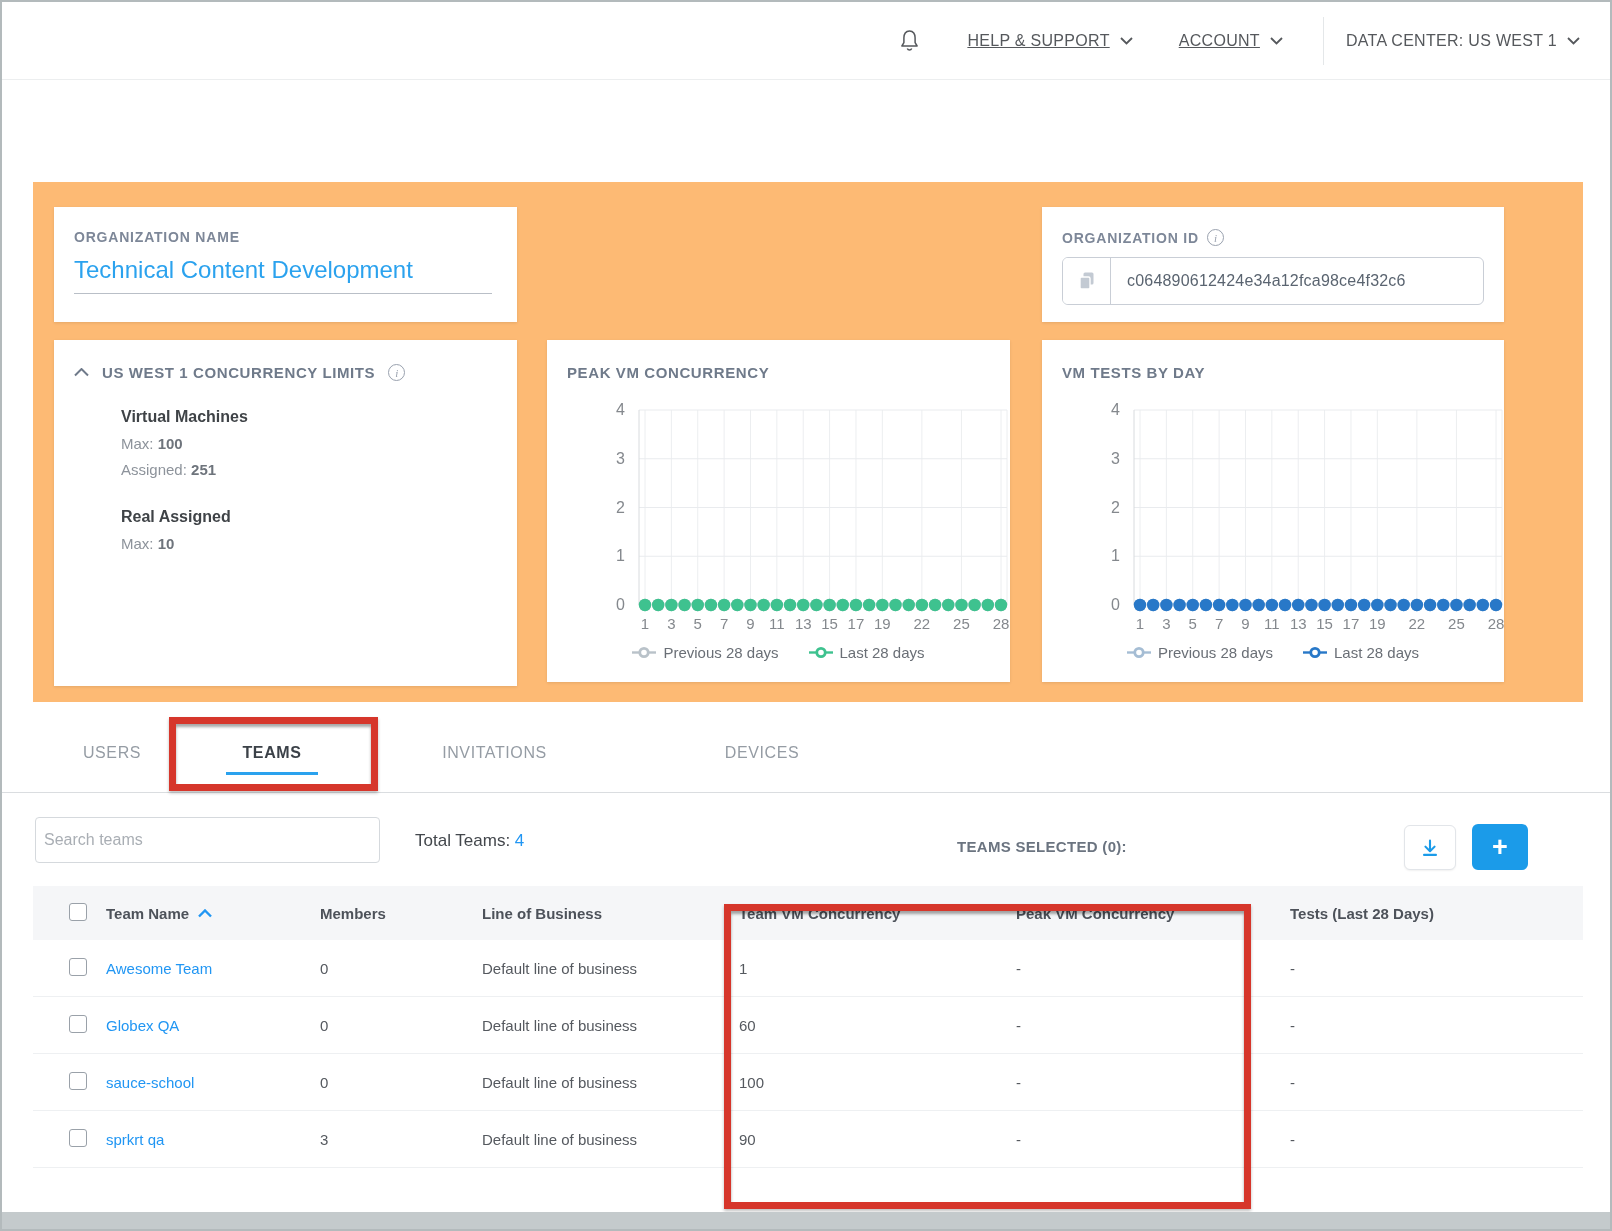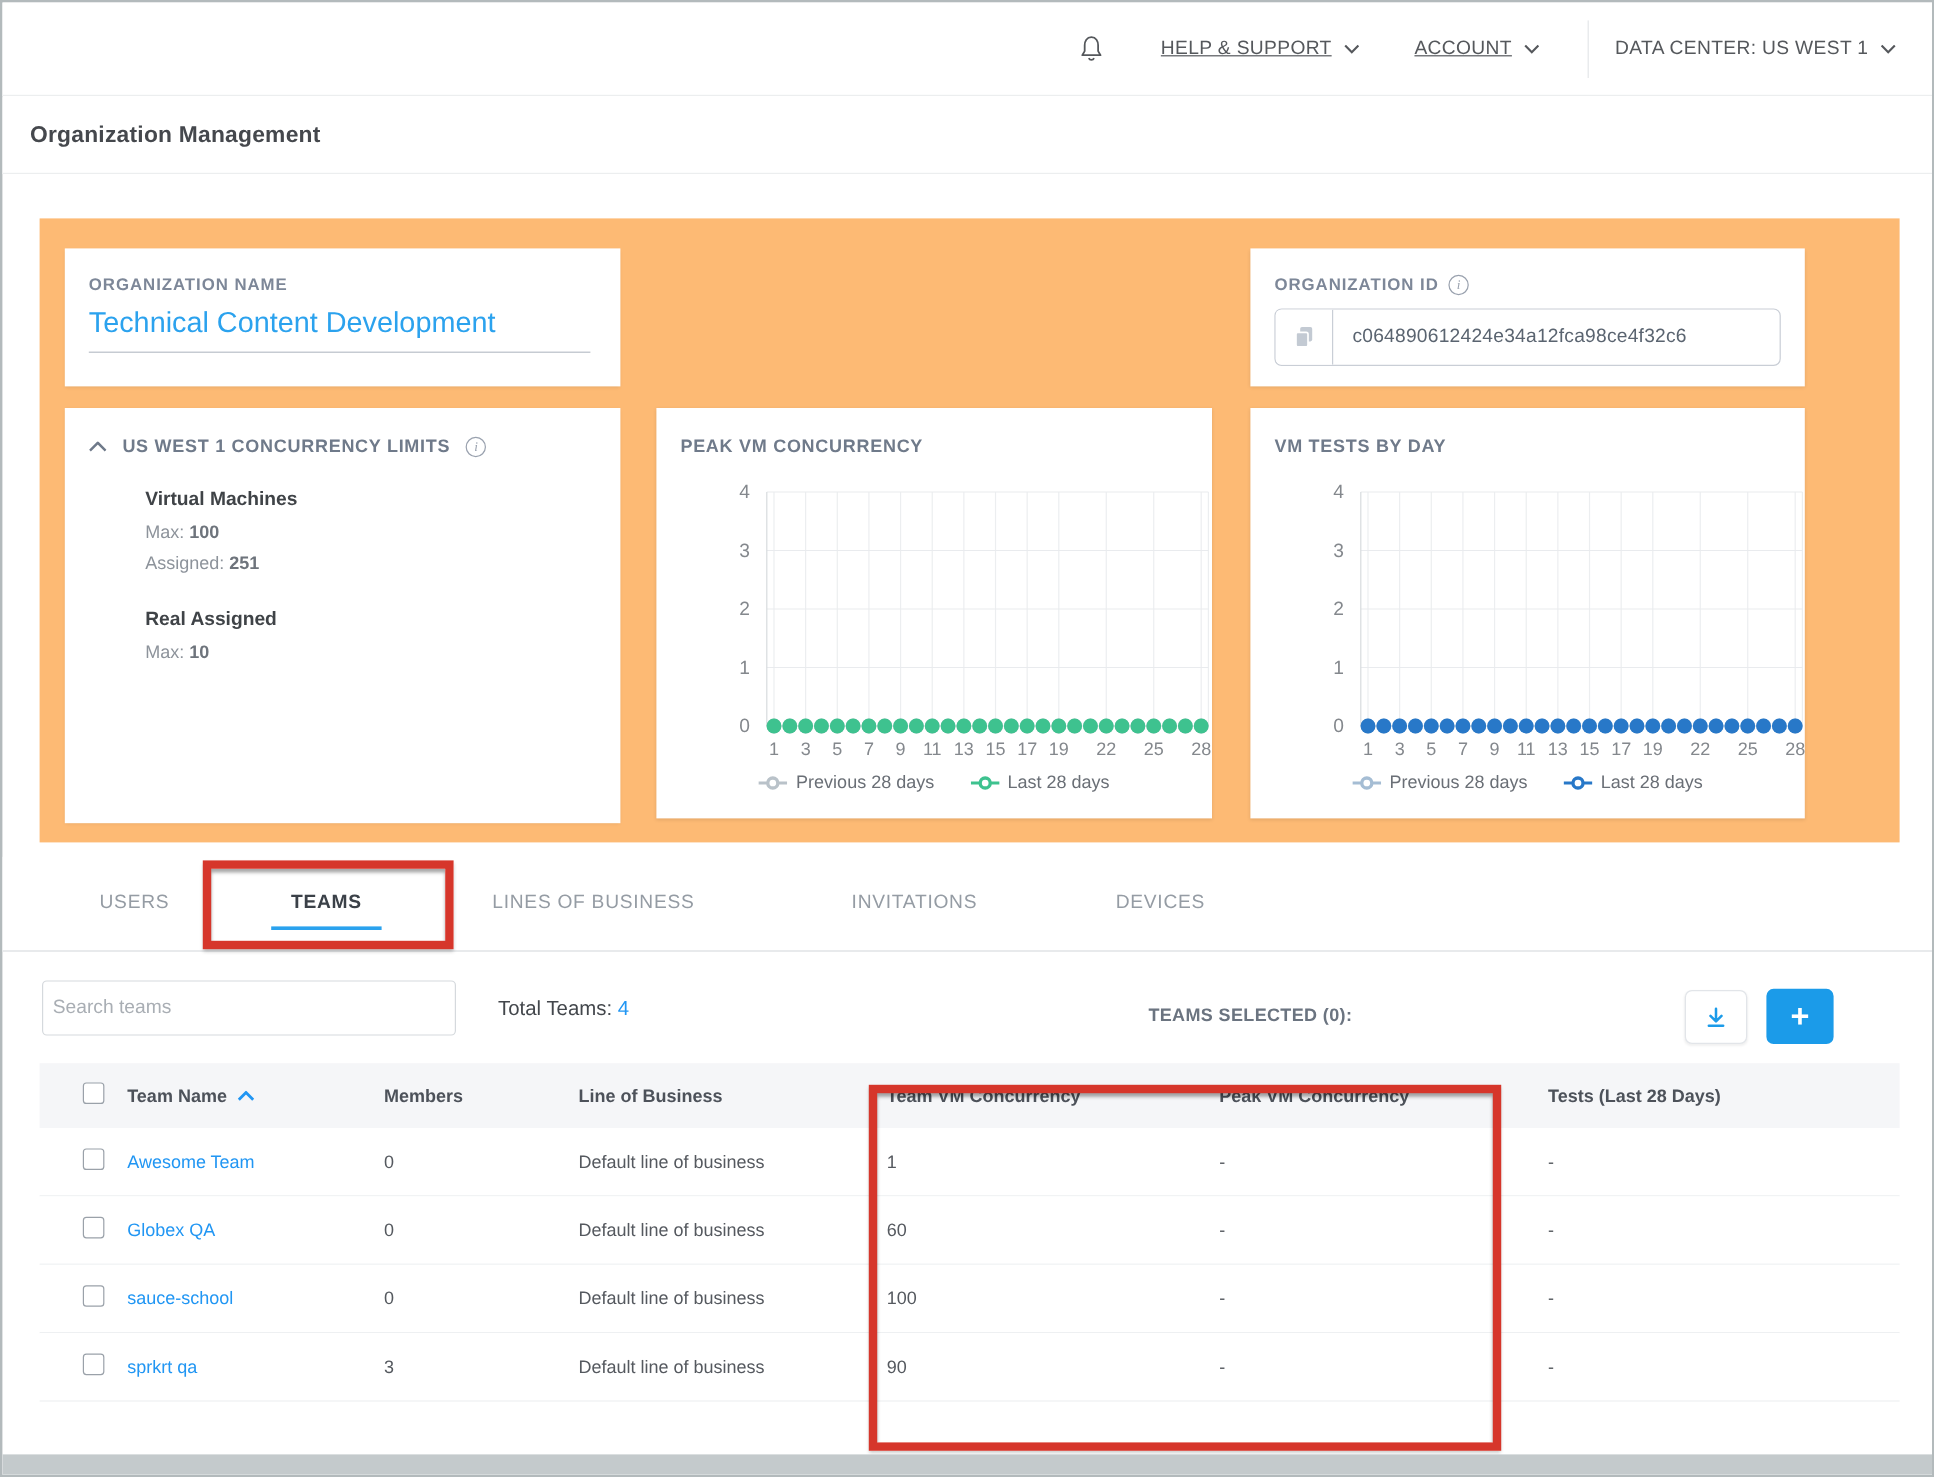--- a/index.html
+++ b/index.html
@@ -34,21 +34,21 @@
   .org-name-value { margin-top:11px; font-size:24px; color:#2ba2ee; padding-bottom:9px;
                     border-bottom:1px solid #b9bfc7; width:418px; cursor:text; }
 
   #card-org-settings { left:514px; top:25px; width:463px; height:115px; padding:22px 20px 0 20px; }
   .view-settings-btn { margin-top:13px; display:inline-block; background:#189de9; color:#fff;
                        font-size:15px; font-weight:bold; letter-spacing:.6px; border:none;
                        border-radius:4px; padding:12px 20px; cursor:pointer;
                        font-family:"Liberation Sans",sans-serif; }
 
   #card-org-id { left:1009px; top:25px; width:462px; height:115px; padding:22px 20px 0 20px; }
-  .label-row { display:flex; align-items:flex-start; gap:8px; }
+  .label-row { display:flex; align-items:center; gap:8px; }
   .info-icon { width:17px; height:17px; border:1.4px solid #99a1ae; border-radius:50%;
                color:#99a1ae; font-size:11px; font-family:"Liberation Serif",serif;
                font-style:italic; display:inline-flex; align-items:center; justify-content:center; }
   .id-group { margin-top:11px; display:flex; width:422px; height:48px;
               border:1px solid #c9ced6; border-radius:6px; overflow:hidden; background:#fff; }
   .copy-cell { width:48px; border-right:1px solid #c9ced6; display:flex; align-items:center;
                justify-content:center; cursor:pointer; background:#fff; }
   .id-text { flex:1; display:flex; align-items:center; padding-left:16px; font-size:16px;
              color:#5a6470; letter-spacing:.2px; }
 
@@ -151,23 +151,20 @@
     </span>
     <span class="topbar-divider"></span>
     <span class="topbar-item dc-item">
       <span>DATA CENTER: US WEST 1</span>
       <svg width="13" height="8" viewBox="0 0 13 8">
           <polyline points="1,1 6.5,6.5 12,1" fill="none" stroke="#55585c" stroke-width="1.8"></polyline>
         </svg>
     </span>
   </header>
 
-  <div class="title-bar">
-    <h1>Organization Management</h1>
-  </div>
 
   <section class="gray-panel">
 
     <div class="card" id="card-org-name">
       <div class="card-label">ORGANIZATION NAME</div>
       <div class="org-name-value">Technical Content Development</div>
     </div>
 
 
     <div class="card" id="card-org-id">
@@ -442,23 +439,20 @@
   </section>
 
   <nav class="tabs" id="tabs">
       <div class="tab">
         <span>USERS</span>
       </div>
       <div class="tab active">
         <span>TEAMS</span>
       </div>
       <div class="tab">
-        <span>LINES OF BUSINESS</span>
-      </div>
-      <div class="tab">
         <span>INVITATIONS</span>
       </div>
       <div class="tab">
         <span>DEVICES</span>
       </div>
     </nav>
 
   <input class="search-input" type="text" placeholder="Search teams" style="">
   <div class="total">
     <span>Total Teams:</span>

